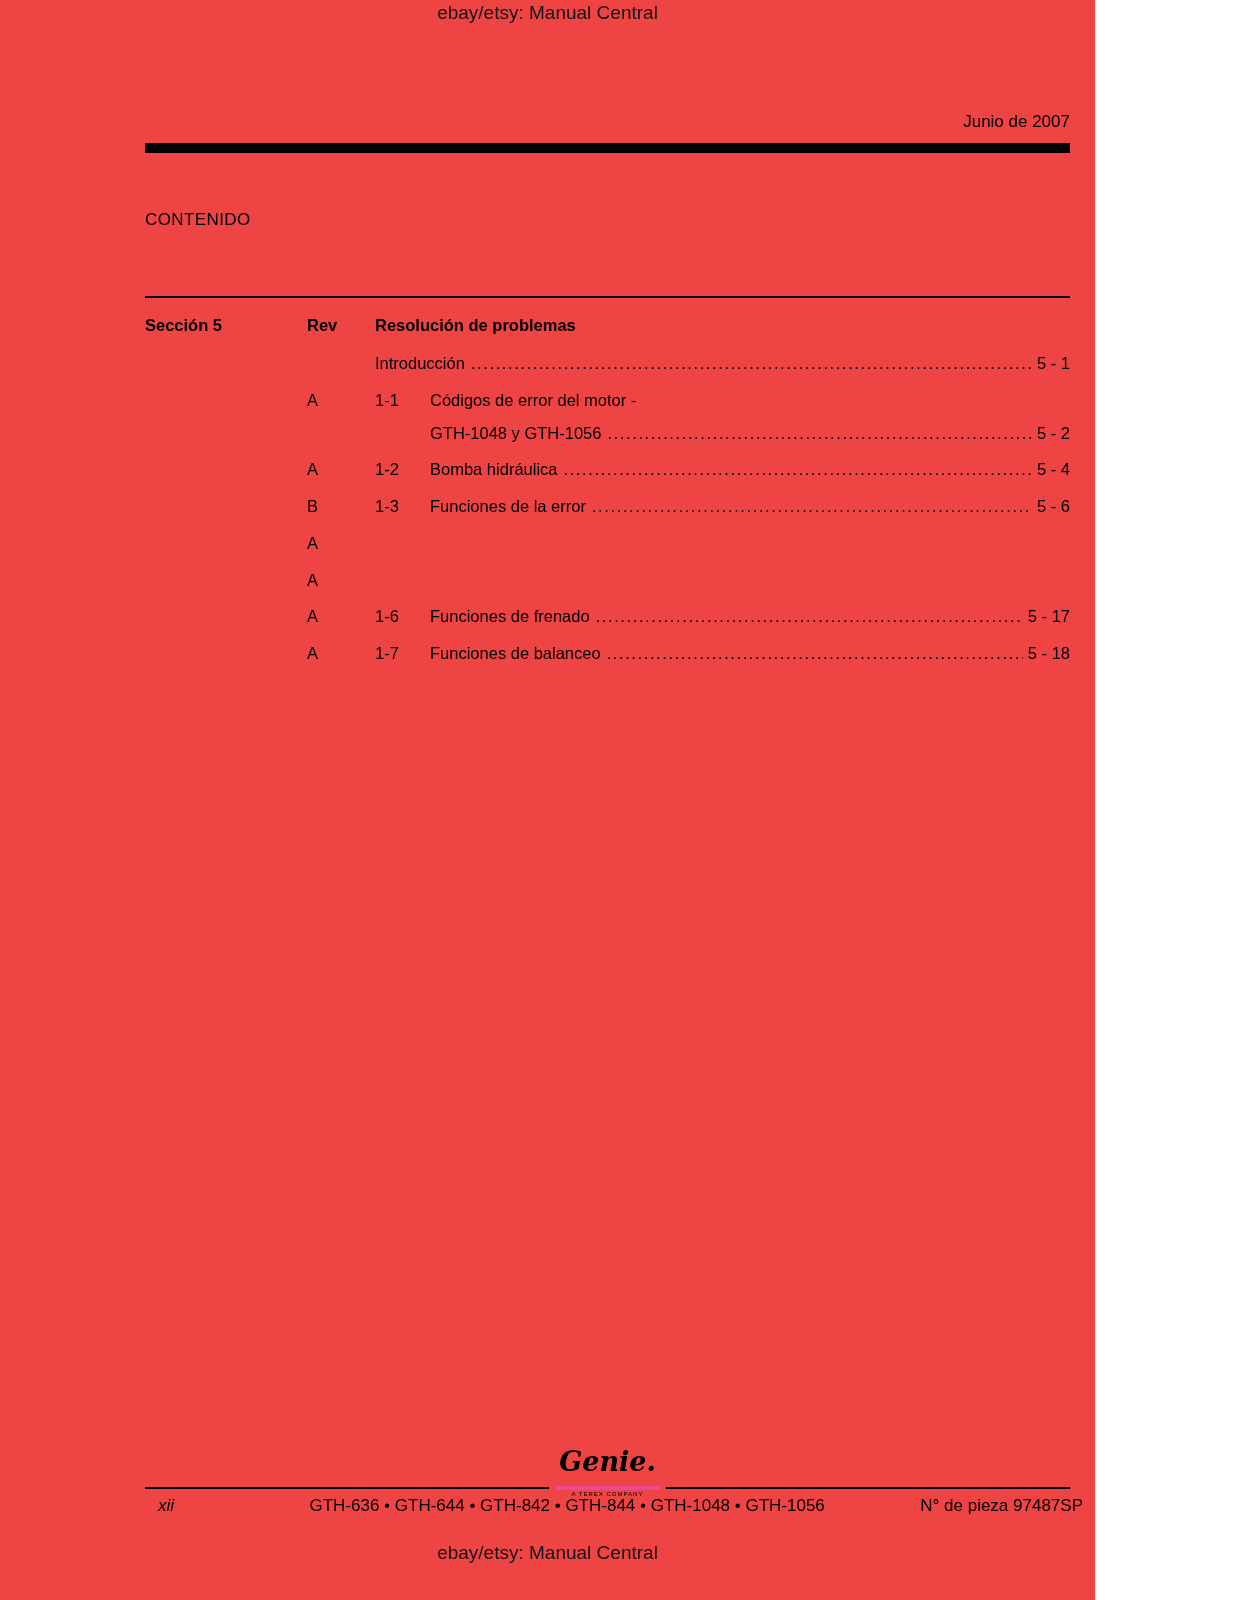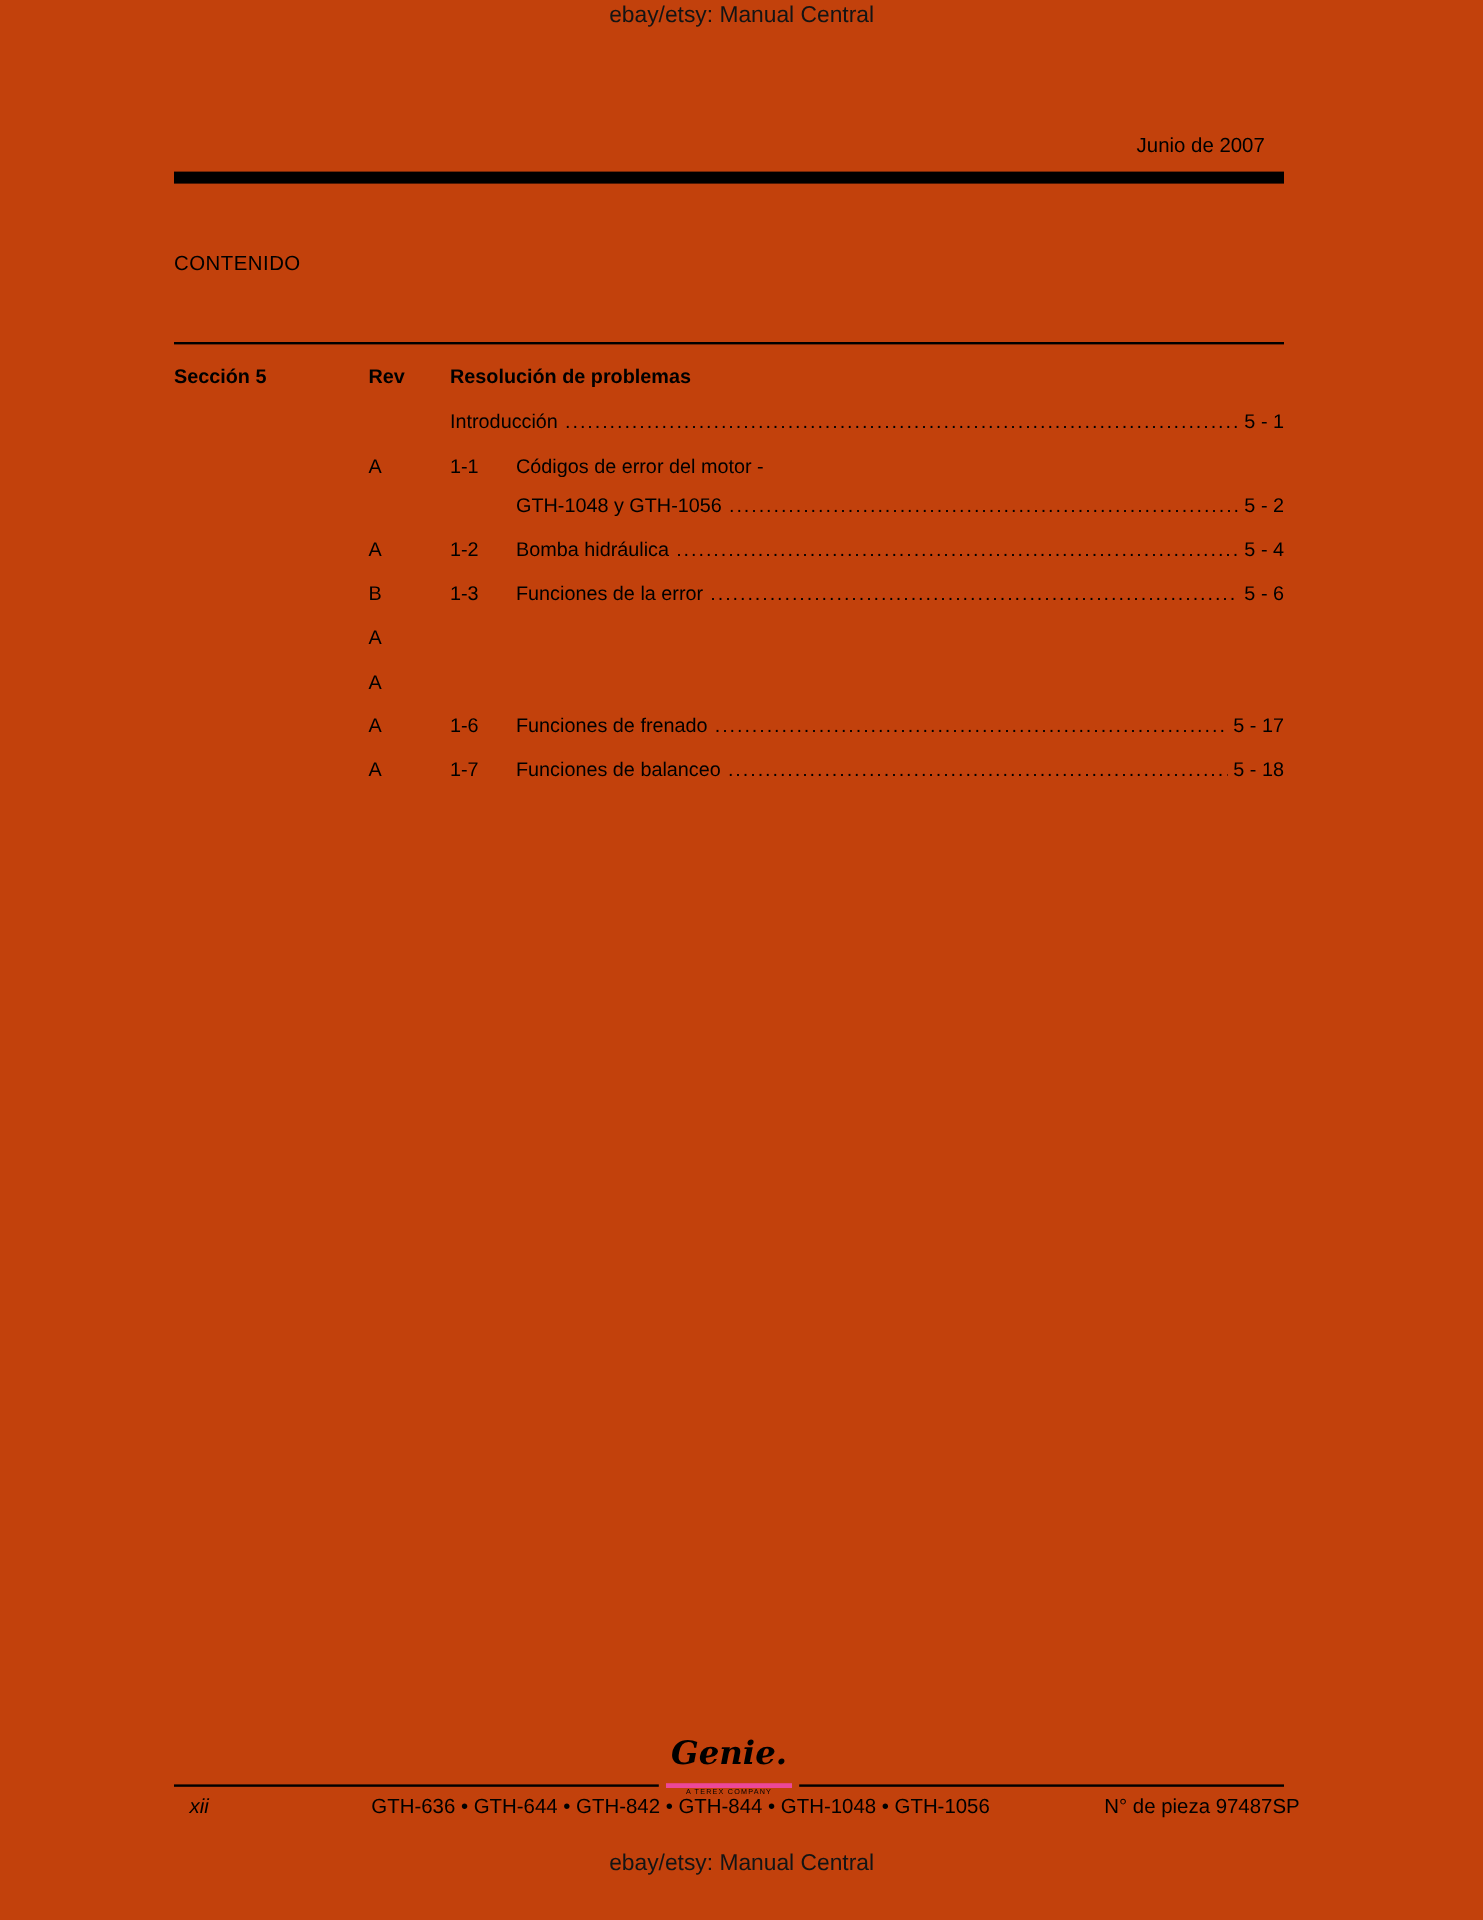--- a/index.html
+++ b/index.html
@@ -1,27 +1,27 @@
 <!DOCTYPE html>
 <html><head>
 <meta charset="utf-8">
 <style>
   html,body{margin:0;padding:0;background:#ffffff;}
   .page{
-    position:relative;width:1236px;height:1600px;background:#c2410c;color:#000;
+    position:relative;width:1095px;height:1600px;background:#ef4444;color:#000;
     font-family:"Liberation Sans","DejaVu Sans",sans-serif;font-size:16.5px;overflow:hidden;
   }
   .watermark{position:absolute;left:0;width:100%;text-align:center;font-size:19px;color:#141414;}
   .wm-top{top:2px;}
   .wm-bottom{top:1542px;}
-  .date-line{position:absolute;top:112px;left:129px;width:925px;text-align:right;font-size:17px;}
+  .date-line{position:absolute;top:112px;left:145px;width:925px;text-align:right;font-size:17px;}
   .black-bar{position:absolute;top:143px;left:145px;width:925px;height:10px;background:#000;}
   .contenido{position:absolute;top:210px;left:145px;font-size:17px;letter-spacing:0.4px;}
 
-  .toc{position:absolute;top:285px;left:145px;width:925px;}
+  .toc{position:absolute;top:296px;left:145px;width:925px;}
   .toc-rule{border-top:2px solid #000;height:0;margin-bottom:18px;}
   .toc-header{display:flex;align-items:baseline;font-weight:bold;margin-bottom:18px;}
   .col-section{flex:0 0 162px;}
   .col-rev{flex:0 0 68px;}
   .col-main{flex:1;display:flex;align-items:baseline;min-width:0;}
   .col-num{flex:0 0 55px;}
   .title-block{flex:1;min-width:0;}
   .toc-row{display:flex;align-items:baseline;margin-bottom:15px;line-height:1.32;}
   .title-line{display:flex;align-items:baseline;}
   .title-pre{margin-bottom:11px;}

